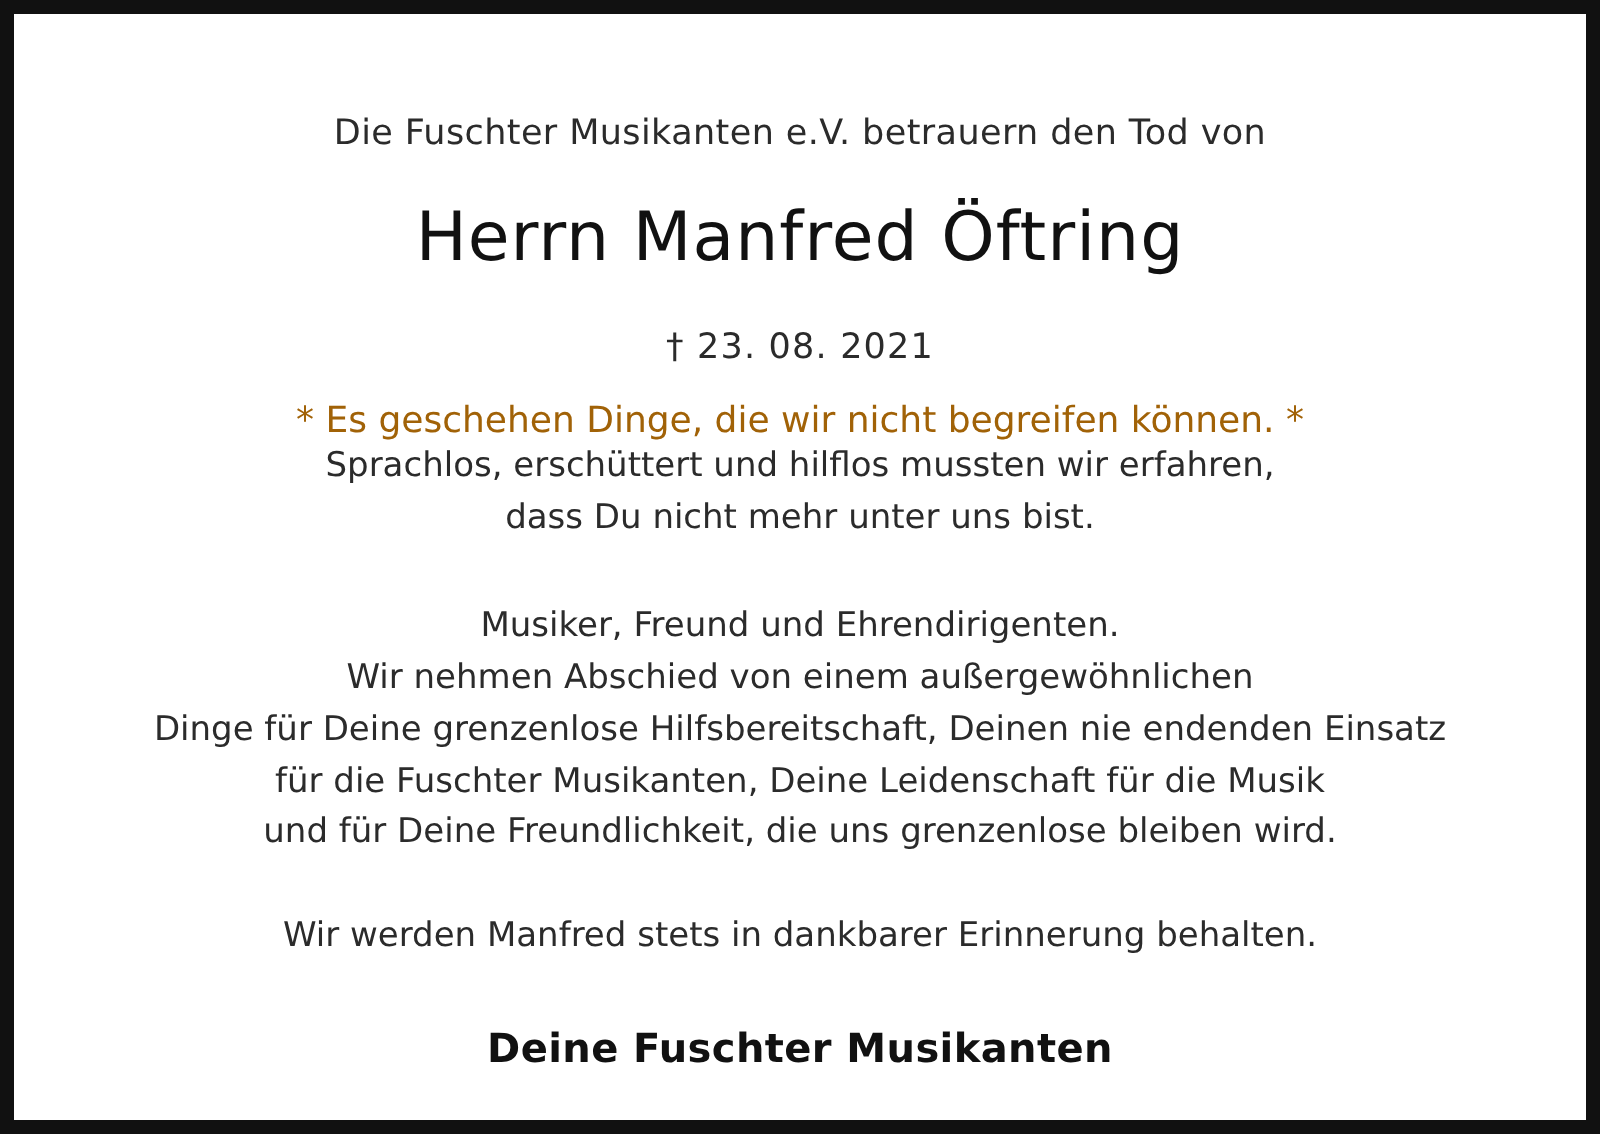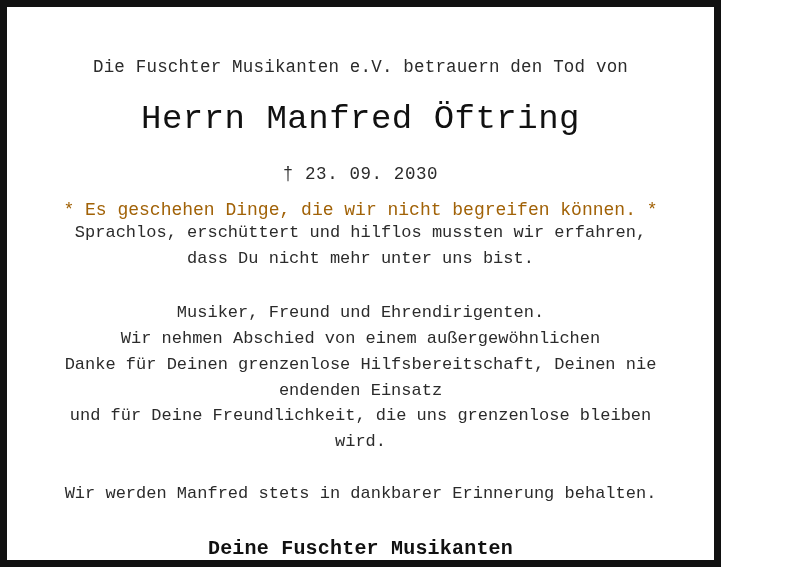--- a/index.html
+++ b/index.html
@@ -9,28 +9,27 @@
   }
   body {
     width: 800px;
     height: 567px;
     font-family: "DejaVu Sans", sans-serif;
     color: #1a1a1a;
     overflow: hidden;
   }
   .notice {
     box-sizing: border-box;
-    width: 721px;
+    width: 800px;
     height: 567px;
     border: 7px solid #111111;
     background: #ffffff;
     padding: 40px 48px 24px 48px;
     display: flex;
     flex-direction: column;
-    font-family: Liberation Mono, monospace;
   }
   .intro {
     font-size: 17.5px;
     color: #2b2b2b;
     letter-spacing: 0.2px;
     margin-top: 10px;
     text-align: center;
   }
   .name {
     font-size: 34px;
@@ -80,33 +79,34 @@
 </style>
 </head>
 <body>
 
 <div class="notice">
 
   <div class="intro">Die Fuschter Musikanten e.V. betrauern den Tod von</div>
 
   <div class="name">Herrn Manfred Öftring</div>
 
-  <div class="dates">† 23. 09. 2030</div>
+  <div class="dates">† 23. 08. 2021</div>
 
   <div class="motto">* Es geschehen Dinge, die wir nicht begreifen können. *</div>
 
   <div class="para block-one">
     <span class="line">Sprachlos, erschüttert und hilflos mussten wir erfahren,</span>
     <span class="line">dass Du nicht mehr unter uns bist.</span>
   </div>
 
   <div class="para block-two">
     <span class="line">Musiker, Freund und Ehrendirigenten.</span>
     <span class="line">Wir nehmen Abschied von einem außergewöhnlichen</span>
-    <span class="line">Danke für Deinen grenzenlose Hilfsbereitschaft, Deinen nie endenden Einsatz</span>
+    <span class="line">Dinge für Deine grenzenlose Hilfsbereitschaft, Deinen nie endenden Einsatz</span>
+    <span class="line">für die Fuschter Musikanten, Deine Leidenschaft für die Musik</span>
     <span class="line">und für Deine Freundlichkeit, die uns grenzenlose bleiben wird.</span>
   </div>
 
   <div class="para block-three">
     <span class="line">Wir werden Manfred stets in dankbarer Erinnerung behalten.</span>
   </div>
 
   <div class="signoff">Deine Fuschter Musikanten</div>
 
 </div>

